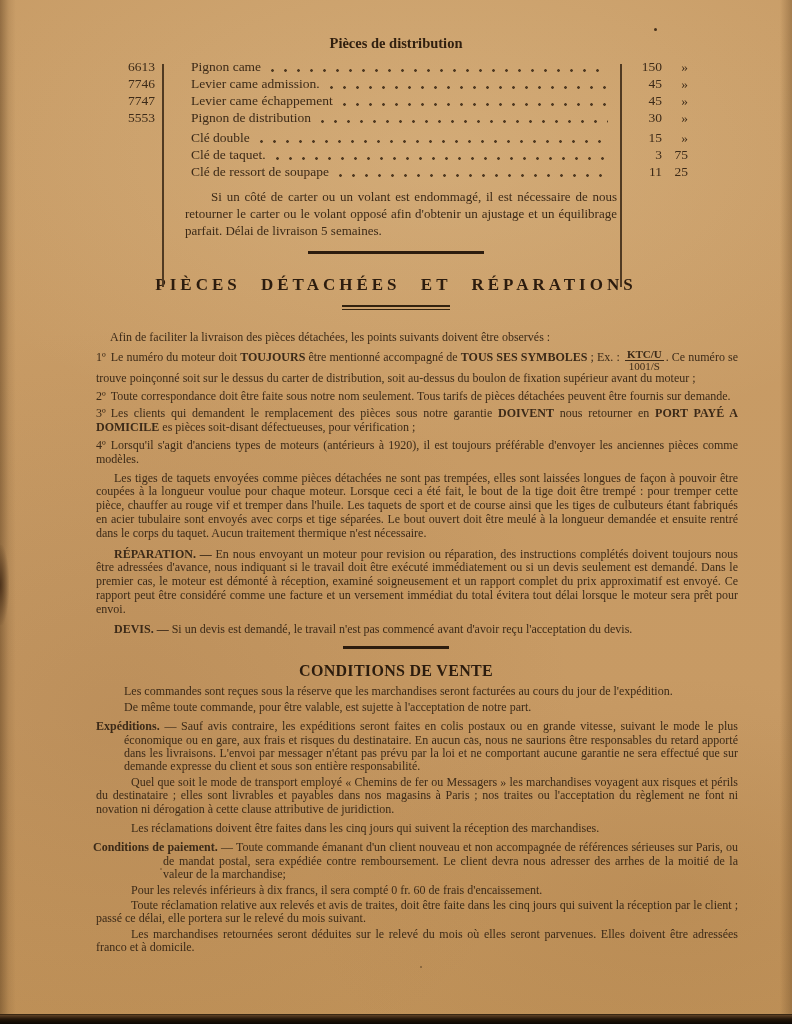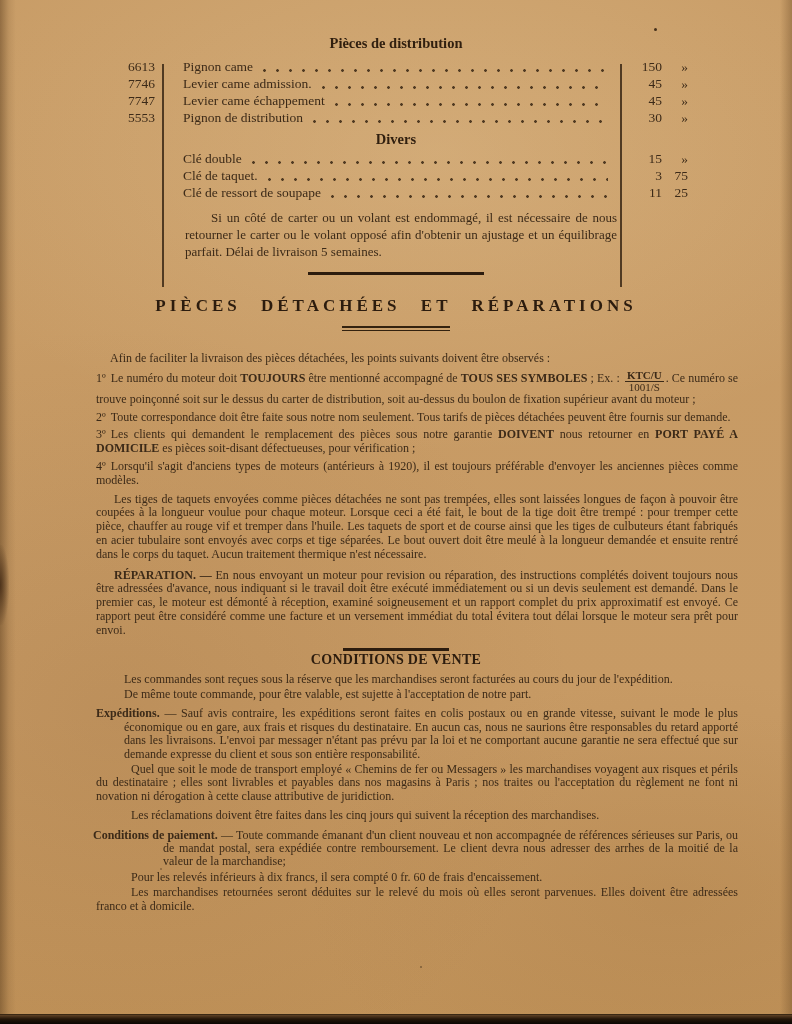--- a/index.html
+++ b/index.html
@@ -29,21 +29,21 @@
   .vrule{position:absolute;top:64px;width:2px;height:223px;background:#503a22;}
   .vrule.vl{left:162px;}
   .vrule.vr{left:620px;}
 
   .tbl-title{padding-top:34px;text-align:center;font-weight:bold;font-size:14.5px;line-height:18px;color:#301f0f;}
   .tbl-title.divers{padding-top:0;margin-top:3px;}
   .rows{margin-top:7px;}
   .rows2{margin-top:3px;}
   .trow{display:flex;align-items:baseline;height:17px;padding:0 104px 0 100px;font-size:13.5px;}
   .ref{width:55px;text-align:right;flex:none;}
-  .lbl{margin-left:28px;white-space:nowrap;flex:none;text-align:right;}
+  .lbl{margin-left:36px;white-space:nowrap;flex:none;text-align:right;}
   .dots{flex:1;align-self:flex-end;height:4px;margin:0 20px 3px 10px;
     background-image:radial-gradient(circle at 1.5px 1.5px,#503a22 1.1px,rgba(0,0,0,0) 1.6px);
     background-size:13px 4px;background-repeat:repeat-x;background-position:0 0;}
   .fr{width:34px;text-align:right;flex:none;}
   .ct{width:26px;text-align:right;flex:none;}
 
   .note{margin:7px 0 0 185px;width:432px;font-size:13px;line-height:17px;text-align:justify;text-indent:26px;}
 
   .rule-thick{width:176px;height:3px;margin:12px auto 0;background:#2c1c0e;}
   .main-heading{margin:21px 0 0 0;text-align:center;font-size:17px;font-weight:bold;
@@ -59,21 +59,21 @@
   .b{font-weight:bold;}
   .ind{text-indent:18px;}
   .frac{display:inline-block;text-align:center;vertical-align:-9px;line-height:11px;font-size:11px;margin:0 2px;}
   .frac .ft{display:block;font-weight:bold;border-bottom:1px solid #3c2a18;padding:0 2px;}
   .frac .fb{display:block;}
   .tiges{margin-top:5px !important;}
   .rep{margin-top:7px !important;}
   .devis{margin-top:6px !important;}
 
   .rule-cond{width:106px;height:3px;margin:10px auto 0;background:#2c1c0e;}
-  .cond-heading{margin:1px 0 0 0;text-align:center;font-size:14px;font-weight:bold;letter-spacing:0.3px;color:#2c1c0e;}
+  .cond-heading{margin:13px 0 0 0;text-align:center;font-size:16px;font-weight:bold;letter-spacing:0.3px;color:#2c1c0e;}
   .cond-body{padding:0 54px 0 96px;margin-top:5px;font-size:12px;line-height:13.4px;text-align:justify;}
   .cond-body p{margin:0;}
   .gap2{margin-top:2px !important;}
   .gap6{margin-top:6px !important;}
   .ind28{text-indent:28px;}
   .ind35{text-indent:35px;}
   .hang28{padding-left:28px;text-indent:-28px;}
   .hang70{padding-left:70px;text-indent:-70px;margin-left:-3px !important;}
 </style>
 </head>
@@ -118,21 +118,20 @@
     </div>
     <div class="trow">
       <span class="ref">5553</span>
       <span class="lbl">Pignon de distribution</span>
       <span class="dots"></span>
       <span class="fr">30</span>
       <span class="ct">»</span>
     </div>
   </div>
 
-  <div class="tbl-title divers">Divers</div>
   <div class="rows2">
     <div class="trow">
       <span class="ref"></span>
       <span class="lbl">Clé double</span>
       <span class="dots"></span>
       <span class="fr">15</span>
       <span class="ct">»</span>
     </div>
     <div class="trow">
       <span class="ref"></span>
@@ -164,34 +163,36 @@
     <p class="item"><span class="num">2º</span><span>Toute correspondance doit être faite sous notre nom seulement. Tous tarifs de pièces détachées peuvent être fournis sur demande.</span></p>
 
     <p class="item"><span class="num">3º</span><span>Les clients qui demandent le remplacement des pièces sous notre garantie </span><span class="b">DOIVENT</span><span> nous retourner en </span><span class="b">PORT PAYÉ A DOMICILE</span><span> es pièces soit-disant défectueuses, pour vérification ;</span></p>
 
     <p class="item"><span class="num">4º</span><span>Lorsqu'il s'agit d'anciens types de moteurs (antérieurs à 1920), il est toujours préférable d'envoyer les anciennes pièces comme modèles.</span></p>
 
     <p class="tiges ind">Les tiges de taquets envoyées comme pièces détachées ne sont pas trempées, elles sont laissées longues de façon à pouvoir être coupées à la longueur voulue pour chaque moteur. Lorsque ceci a été fait, le bout de la tige doit être trempé : pour tremper cette pièce, chauffer au rouge vif et tremper dans l'huile. Les taquets de sport et de course ainsi que les tiges de culbuteurs étant fabriqués en acier tubulaire sont envoyés avec corps et tige séparées. Le bout ouvert doit être meulé à la longueur demandée et ensuite rentré dans le corps du taquet. Aucun traitement thermique n'est nécessaire.</p>
 
     <p class="rep ind"><span class="b">RÉPARATION. —</span><span> En nous envoyant un moteur pour revision ou réparation, des instructions complétés doivent toujours nous être adressées d'avance, nous indiquant si le travail doit être exécuté immédiatement ou si un devis seulement est demandé. Dans le premier cas, le moteur est démonté à réception, examiné soigneusement et un rapport complet du prix approximatif est envoyé. Ce rapport peut être considéré comme une facture et un versement immédiat du total évitera tout délai lorsque le moteur sera prêt pour envoi.</span></p>
 
+    <p class="devis ind"><span class="b">DEVIS. —</span><span> Si un devis est demandé, le travail n'est pas commencé avant d'avoir reçu l'acceptation du devis.</span></p>
   </div>
 
   <div class="rule-cond"></div>
   <h2 class="cond-heading">CONDITIONS DE VENTE</h2>
 
   <div class="cond-body">
     <p class="ind28">Les commandes sont reçues sous la réserve que les marchandises seront facturées au cours du jour de l'expédition.</p>
     <p class="ind28 gap2">De même toute commande, pour être valable, est sujette à l'acceptation de notre part.</p>
 
     <p class="hang28 gap6"><span class="b">Expéditions.</span><span> — Sauf avis contraire, les expéditions seront faites en colis postaux ou en grande vitesse, suivant le mode le plus économique ou en gare, aux frais et risques du destinataire. En aucun cas, nous ne saurions être responsables du retard apporté dans les livraisons. L'envoi par messager n'étant pas prévu par la loi et ne comportant aucune garantie ne sera effectué que sur demande expresse du client et sous son entière responsabilité.</span></p>
 
     <p class="ind35 gap2">Quel que soit le mode de transport employé « Chemins de fer ou Messagers » les marchandises voyagent aux risques et périls du destinataire ; elles sont livrables et payables dans nos magasins à Paris ; nos traites ou l'acceptation du règlement ne font ni novation ni dérogation à cette clause attributive de juridiction.</p>
     <p class="ind35 gap6">Les réclamations doivent être faites dans les cinq jours qui suivent la réception des marchandises.</p>
 
     <p class="hang70 gap6"><span class="b">Conditions de paiement.</span><span> — Toute commande émanant d'un client nouveau et non accompagnée de références sérieuses sur Paris, ou de mandat postal, sera expédiée contre remboursement. Le client devra nous adresser des arrhes de la moitié de la valeur de la marchandise;</span></p>
 
     <p class="ind35 gap2">Pour les relevés inférieurs à dix francs, il sera compté 0 fr. 60 de frais d'encaissement.</p>
+    <p class="ind35 gap2">Toute réclamation relative aux relevés et avis de traites, doit être faite dans les cinq jours qui suivent la réception par le client ; passé ce délai, elle portera sur le relevé du mois suivant.</p>
     <p class="ind35 gap2">Les marchandises retournées seront déduites sur le relevé du mois où elles seront parvenues. Elles doivent être adressées franco et à domicile.</p>
 
   </div>
 
 </div>
 
 </body></html>

